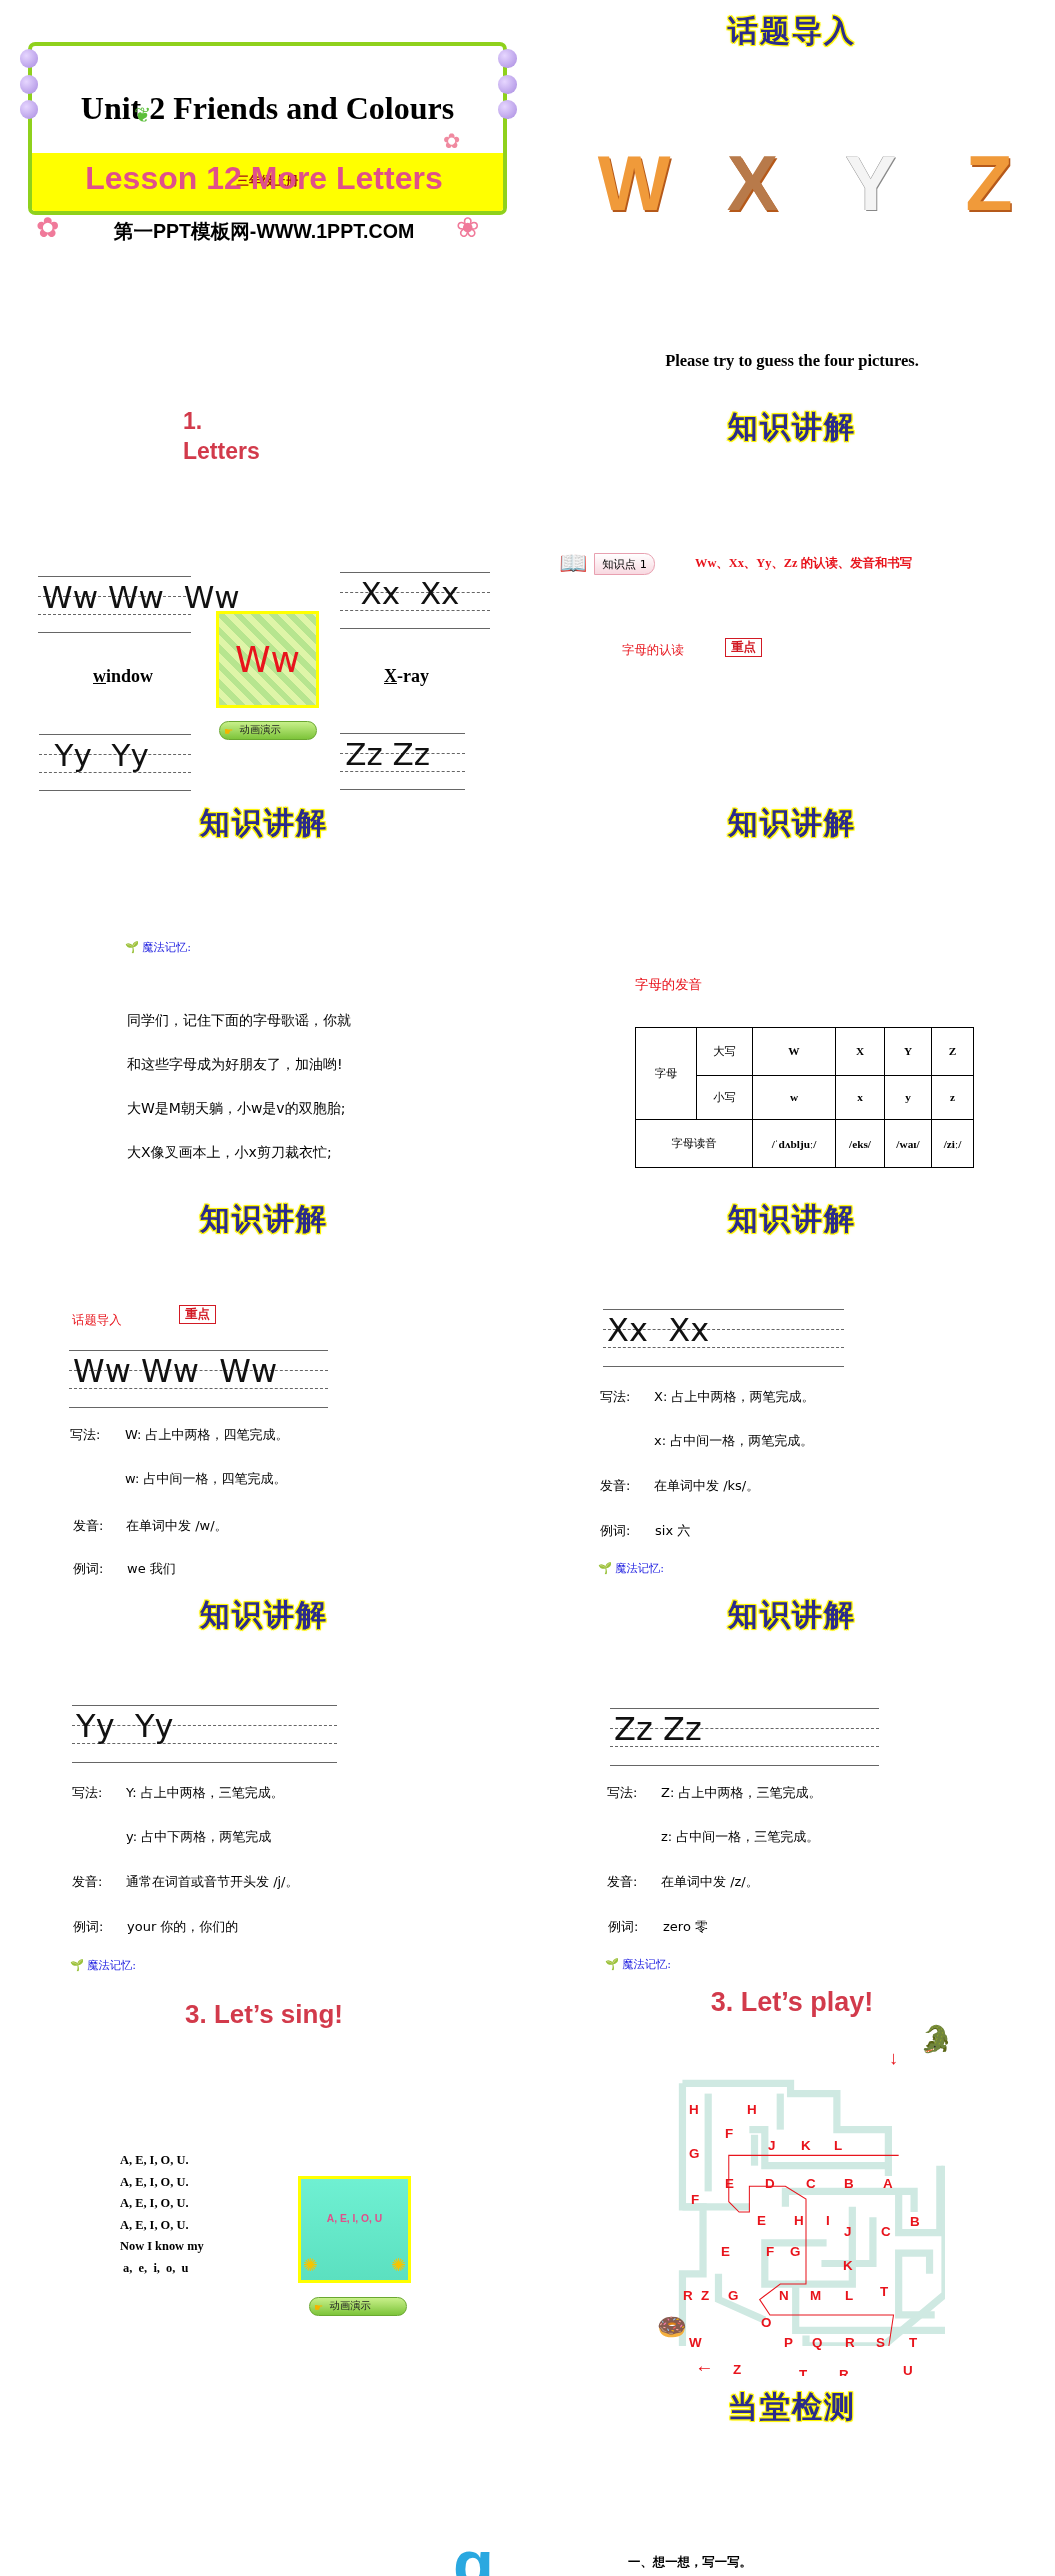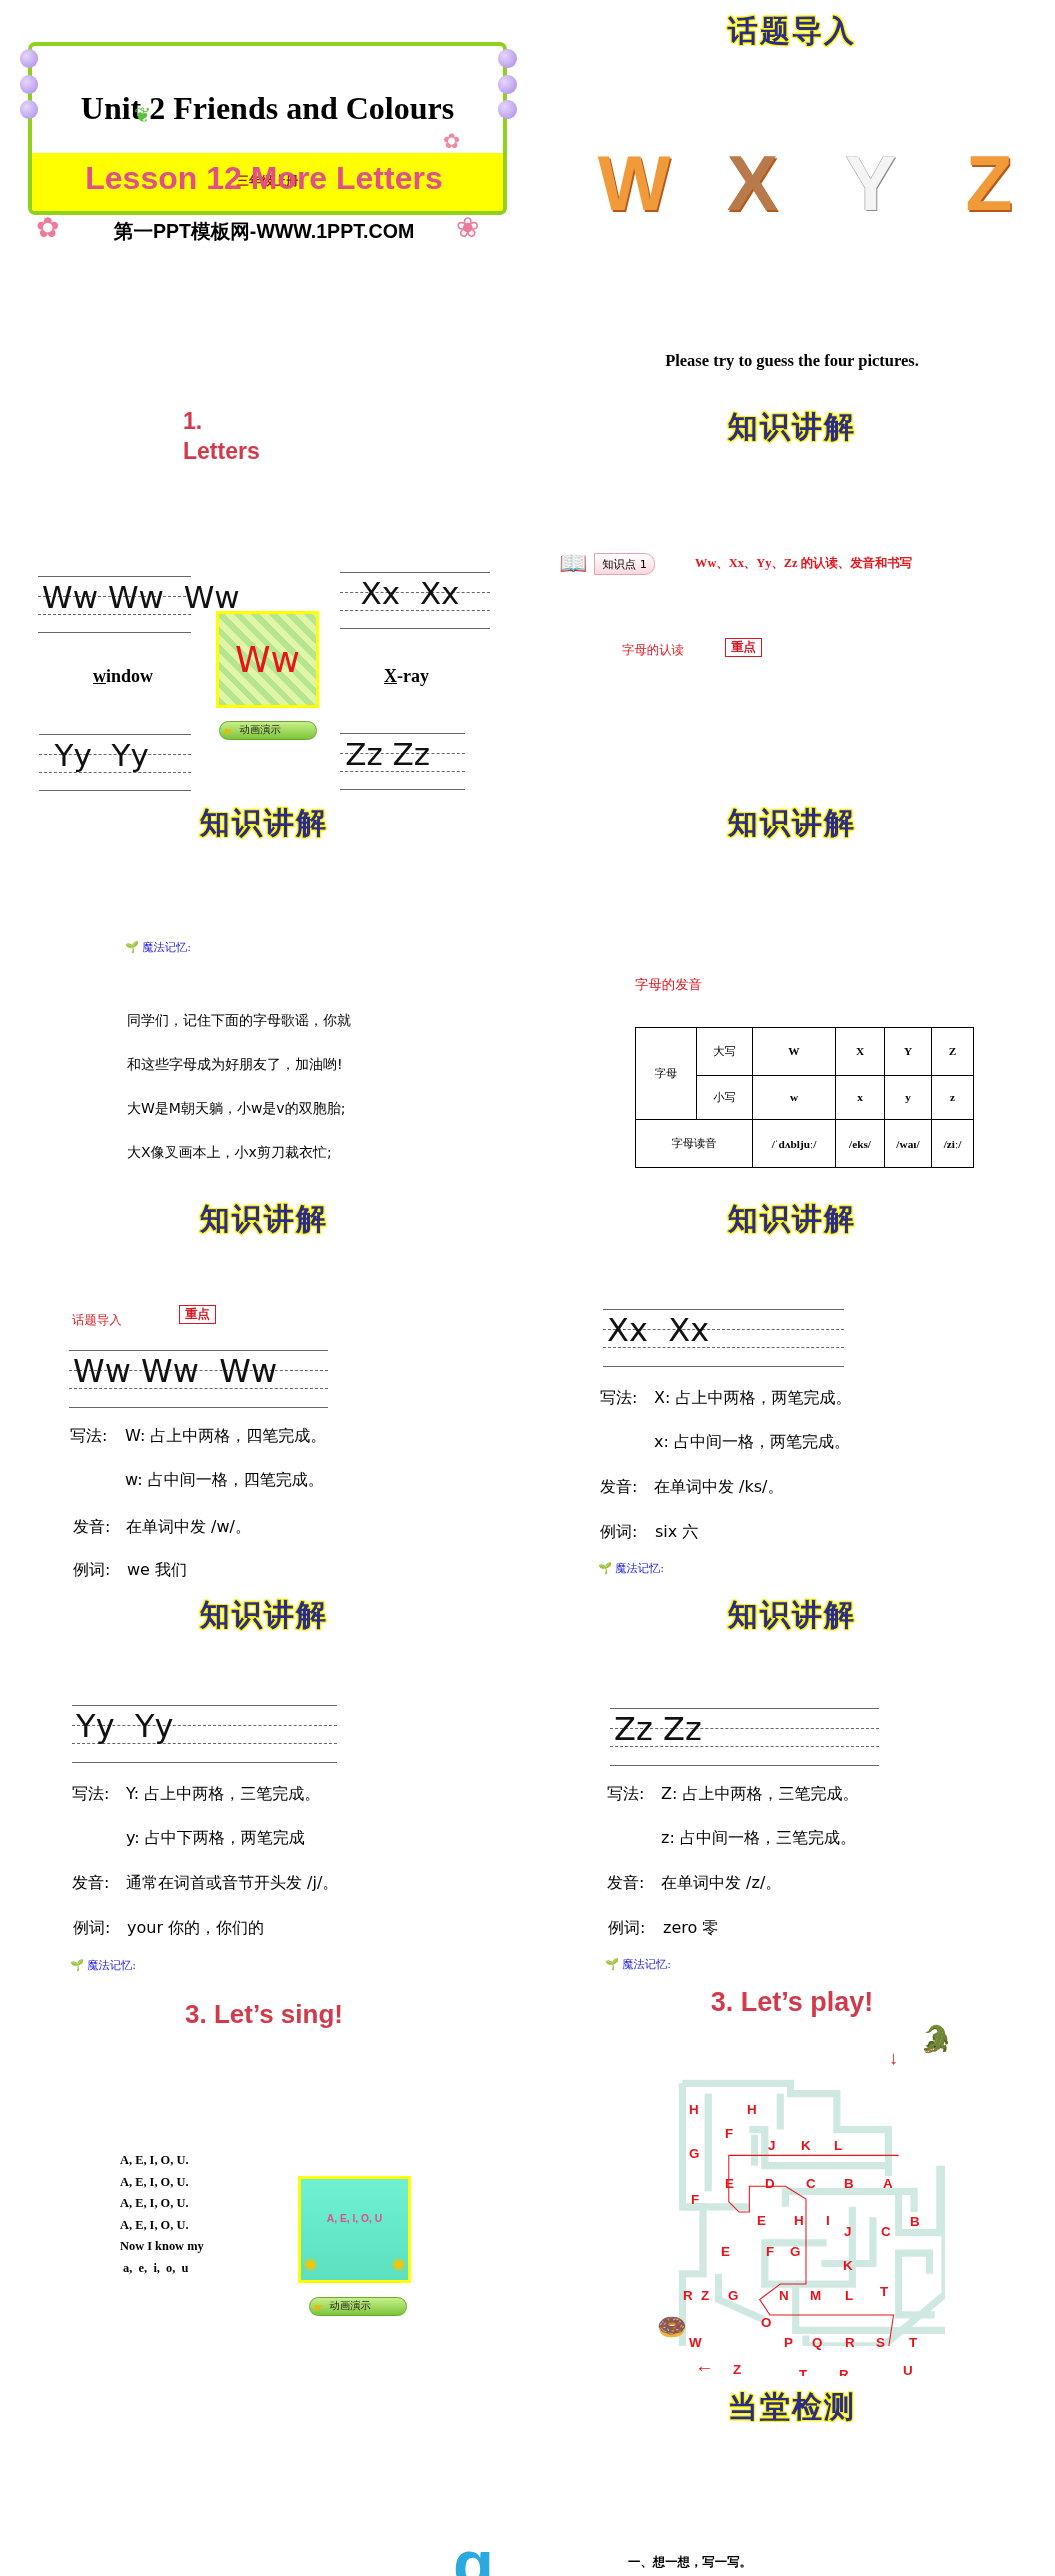--- a/index.html
+++ b/index.html
@@ -40,21 +40,21 @@
 
   
   .kp-tag { position: absolute; left: 31px; top: 155px; display: flex; align-items: center; }
   .kp-badge { background: linear-gradient(#fff, #f8d8e0); border: 0.5px solid #e8a0b0; border-radius: 0 10.3px 10.3px 0; padding: 2.1px 7.2px; font-family: "DejaVu Sans", sans-serif; font-size: 11.3px; }
   .book { width: 35px; height: 26px; font-size: 23px; line-height: 26px; }
   .kp-desc { position: absolute; left: 167px; top: 159px; font-size: 12.4px; font-weight: bold; color: #e8141c; font-family: "Liberation Serif", serif; }
   .red-label { position: absolute; font-family: "DejaVu Sans", sans-serif; font-size: 12.4px; color: #e8141c; }
   .stamp { position: absolute; border: 1.5px solid #d21a24; padding: 0 5.2px; font-family: "DejaVu Sans", sans-serif; font-weight: bold; font-size: 12.4px; color: #d21a24; }
 
   
-  .txt { position: absolute; font-family: "DejaVu Sans", sans-serif; font-size: 16px; line-height: 1.0; color: #000; white-space: pre; }
+  .txt { position: absolute; font-family: "DejaVu Sans", sans-serif; font-size: 13px; line-height: 1.0; color: #000; white-space: pre; }
   .magic { position: absolute; font-family: "DejaVu Sans", sans-serif; font-size: 11.3px; color: #1a1ae0; }
   .magic .pot { color: #f09a20; margin-right: 3.1px; }
 
   table.pron { position: absolute; left: 107px; top: 235px; border-collapse: collapse; font-size: 11.3px; }
   table.pron td { border: 1px solid #000; text-align: center; font-weight: bold; height: 24px; }
   table.pron td.cj { font-family: "DejaVu Sans", sans-serif; font-weight: normal; font-size: 11.3px; }
 
   
   .song { position: absolute; left: 120px; top: 170px; font-size: 12.4px; font-weight: bold; line-height: 21.6px; white-space: pre; }
   .song-pic { position: absolute; left: 298px; top: 196px; width: 113px; height: 107px; border: 3.1px solid #ffff00; background: linear-gradient(#6ff0d2, #5be0c0); }

